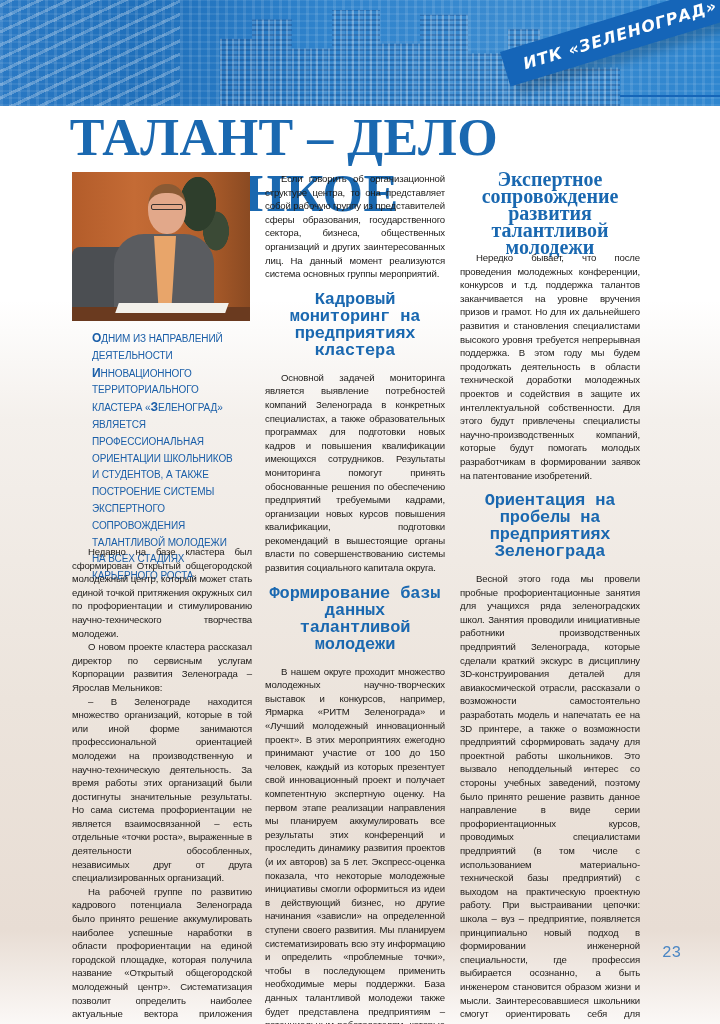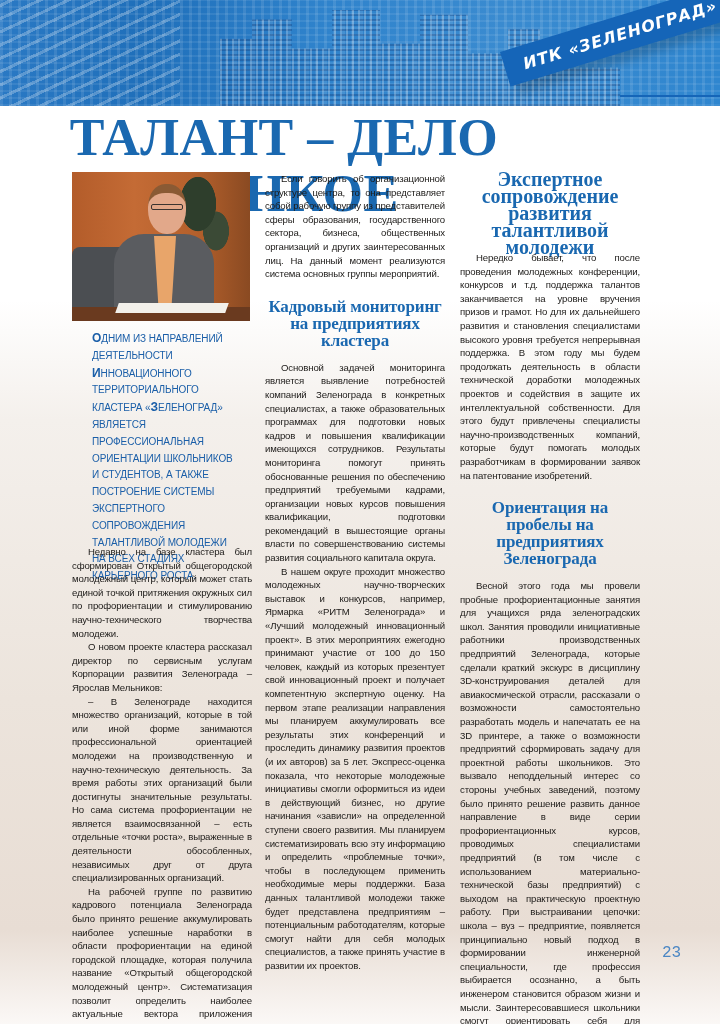--- a/index.html
+++ b/index.html
@@ -104,23 +104,23 @@
   
   .col {
     position: absolute; font-size: 9.6px; line-height: 13.6px;
     text-align: justify; color: #1c1a18; letter-spacing: -0.15px;
   }
   .col p { text-indent: 16px; }
   .col1 { left: 72px; top: 545px; width: 180px; }
   .col2 { left: 265px; top: 172px; width: 180px; }
   .col3 { left: 460px; top: 251px; width: 180px; }
   .h2 {
-    font-family: Liberation Serif, serif; color: #1a68b0;
+    font-family: Liberation Mono, monospace; color: #1a68b0;
     font-size: 17px; line-height: 17px; text-align: center; text-indent: 0;
-    margin: 17px 0 12px 0;
+    margin: 10px 0 12px 0;
   }
   .col3-head {
     position: absolute; left: 455px; top: 171px; width: 190px;
     font-family: "Liberation Serif", serif; color: #1a68b0;
     font-size: 20px; line-height: 17px; text-align: center;
   }
   .page-num {
     position: absolute; left: 662px; top: 944px;
     font-family: Liberation Mono, monospace; font-size: 16px; color: #4c87c4;
   }
@@ -156,20 +156,21 @@
   <p>Недавно на базе кластера был сформирован Открытый общегородской молодежный центр, который может стать единой точкой притяжения окружных сил по профориентации и стимулированию научно-технического творчества молодежи.</p>
   <p>О новом проекте кластера рассказал директор по сервисным услугам Корпорации развития Зеленограда – Ярослав Мельников:</p>
   <p>– В Зеленограде находится множество организаций, которые в той или иной форме занимаются профессиональной ориентацией молодежи на производственную и научно-техническую деятельность. За время работы этих организаций были достигнуты значительные результаты. Но сама система профориентации не является взаимосвязанной – есть отдельные «точки роста», выраженные в деятельности обособленных, независимых друг от друга специализированных организаций.</p>
   <p>На рабочей группе по развитию кадрового потенциала Зеленограда было принято решение аккумулировать наиболее успешные наработки в области профориентации на единой городской площадке, которая получила название «Открытый общегородской молодежный центр». Систематизация позволит определить наиболее актуальные вектора приложения совместных усилий, найти пробелы в системе профориентации и разработать меры по их устранению.</p>
 </div>
 
 <div class="col col2">
   <p>Если говорить об организационной структуре центра, то она представляет собой рабочую группу из представителей сферы образования, государственного сектора, бизнеса, общественных организаций и других заинтересованных лиц. На данный момент реализуются система основных группы мероприятий.</p>
   <h2 class="h2">Кадровый мониторинг на предприятиях кластера</h2>
   <p>Основной задачей мониторинга является выявление потребностей компаний Зеленограда в конкретных специалистах, а также образовательных программах для подготовки новых кадров и повышения квалификации имеющихся сотрудников. Результаты мониторинга помогут принять обоснованные решения по обеспечению предприятий требуемыми кадрами, организации новых курсов повышения квалификации, подготовки рекомендаций в вышестоящие органы власти по совершенствованию системы развития социального капитала округа.</p>
+  <h2 class="h2">Формирование базы данных талантливой молодежи</h2>
   <p>В нашем округе проходит множество молодежных научно-творческих выставок и конкурсов, например, Ярмарка «РИТМ Зеленограда» и «Лучший молодежный инновационный проект». В этих мероприятиях ежегодно принимают участие от 100 до 150 человек, каждый из которых презентует свой инновационный проект и получает компетентную экспертную оценку. На первом этапе реализации направления мы планируем аккумулировать все результаты этих конференций и проследить динамику развития проектов (и их авторов) за 5 лет. Экспресс-оценка показала, что некоторые молодежные инициативы смогли оформиться из идеи в действующий бизнес, но другие начинания «зависли» на определенной ступени своего развития. Мы планируем систематизировать всю эту информацию и определить «проблемные точки», чтобы в последующем применить необходимые меры поддержки. База данных талантливой молодежи также будет представлена предприятиям – потенциальным работодателям, которые смогут найти для себя молодых специалистов, а также принять участие в развитии их проектов.</p>
 </div>
 
 <h2 class="col3-head">Экспертное сопровождение развития талантливой молодежи</h2>
 <div class="col col3">
   <p>Нередко бывает, что после проведения молодежных конференции, конкурсов и т.д. поддержка талантов заканчивается на уровне вручения призов и грамот. Но для их дальнейшего развития и становления специалистами высокого уровня требуется непрерывная поддержка. В этом году мы будем продолжать деятельность в области технической доработки молодежных проектов и содействия в защите их интеллектуальной собственности. Для этого будут привлечены специалисты научно-производственных компаний, которые будут помогать молодых разработчикам в формировании заявок на патентование изобретений.</p>
   <h2 class="h2">Ориентация на пробелы на предприятиях Зеленограда</h2>
   <p>Весной этого года мы провели пробные профориентационные занятия для учащихся ряда зеленоградских школ. Занятия проводили инициативные работники производственных предприятий Зеленограда, которые сделали краткий экскурс в дисциплину 3D-конструирования деталей для авиакосмической отрасли, рассказали о возможности самостоятельно разработать модель и напечатать ее на 3D принтере, а также о возможности предприятий сформировать задачу для проектной работы школьников. Это вызвало неподдельный интерес со стороны учебных заведений, поэтому было принято решение развить данное направление в виде серии профориентационных курсов, проводимых специалистами предприятий (в том числе с использованием материально-технической базы предприятий) с выходом на практическую проектную работу. При выстраивании цепочки: школа – вуз – предприятие, появляется принципиально новый подход в формировании инженерной специальности, где профессия выбирается осознанно, а быть инженером становится образом жизни и мысли. Заинтересовавшиеся школьники смогут ориентировать себя для поступления в профильные вузы, готовящие специалистов по рассматриваемым на курсах специальностям. Также существуют предприятия, которые ведут набор специалистов по данным направлениям.</p>
 
 </div>

